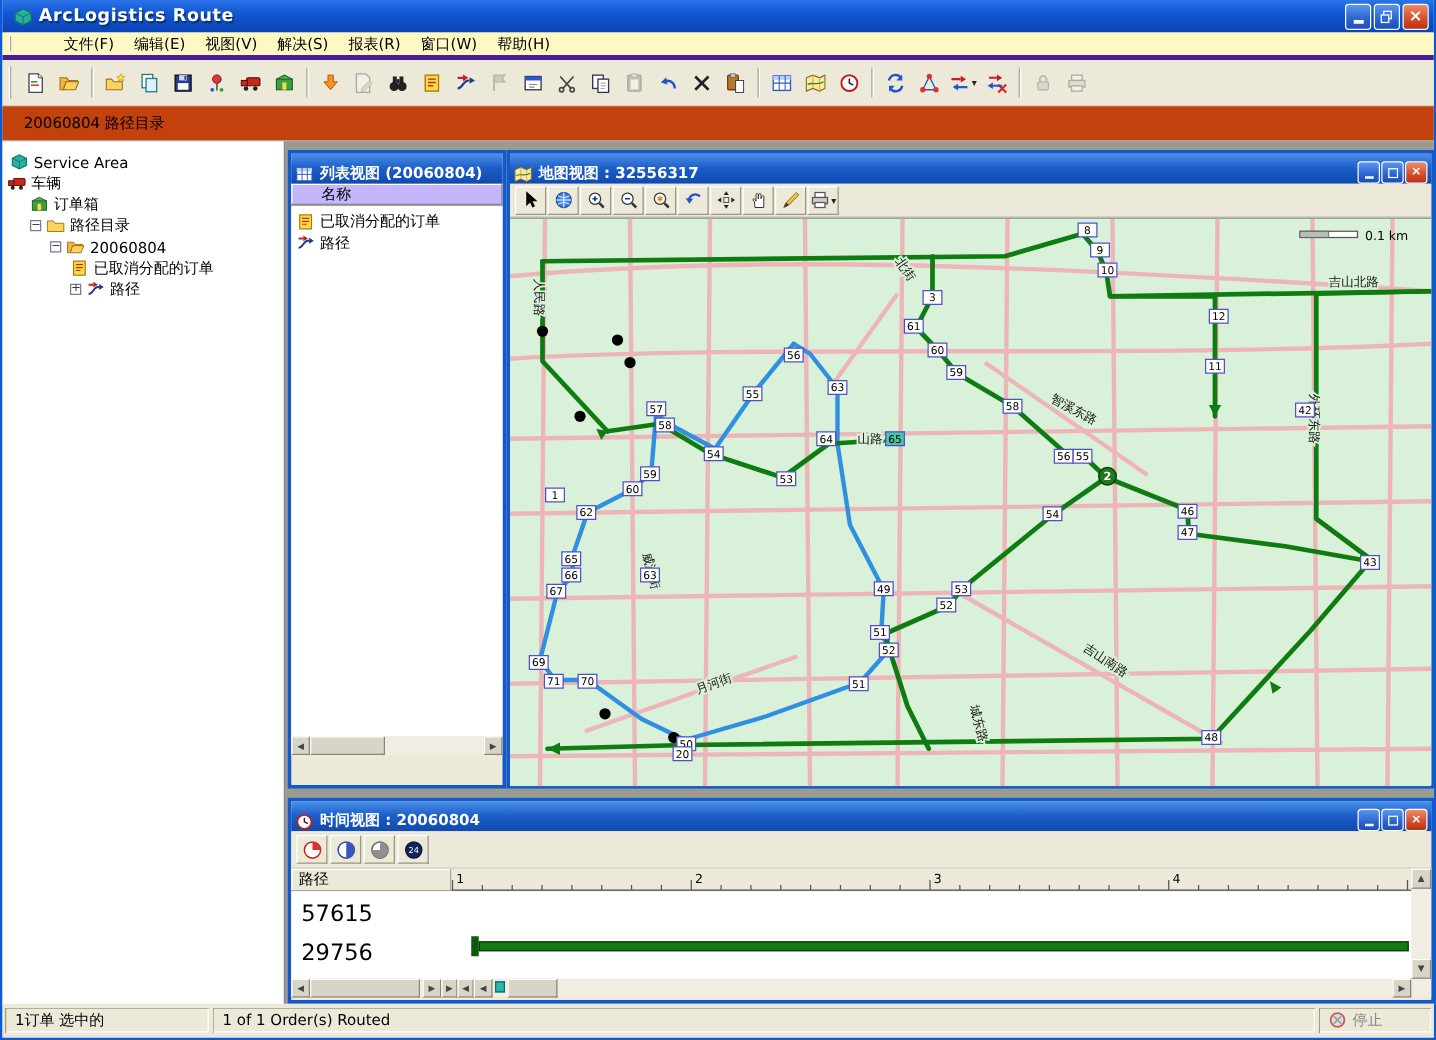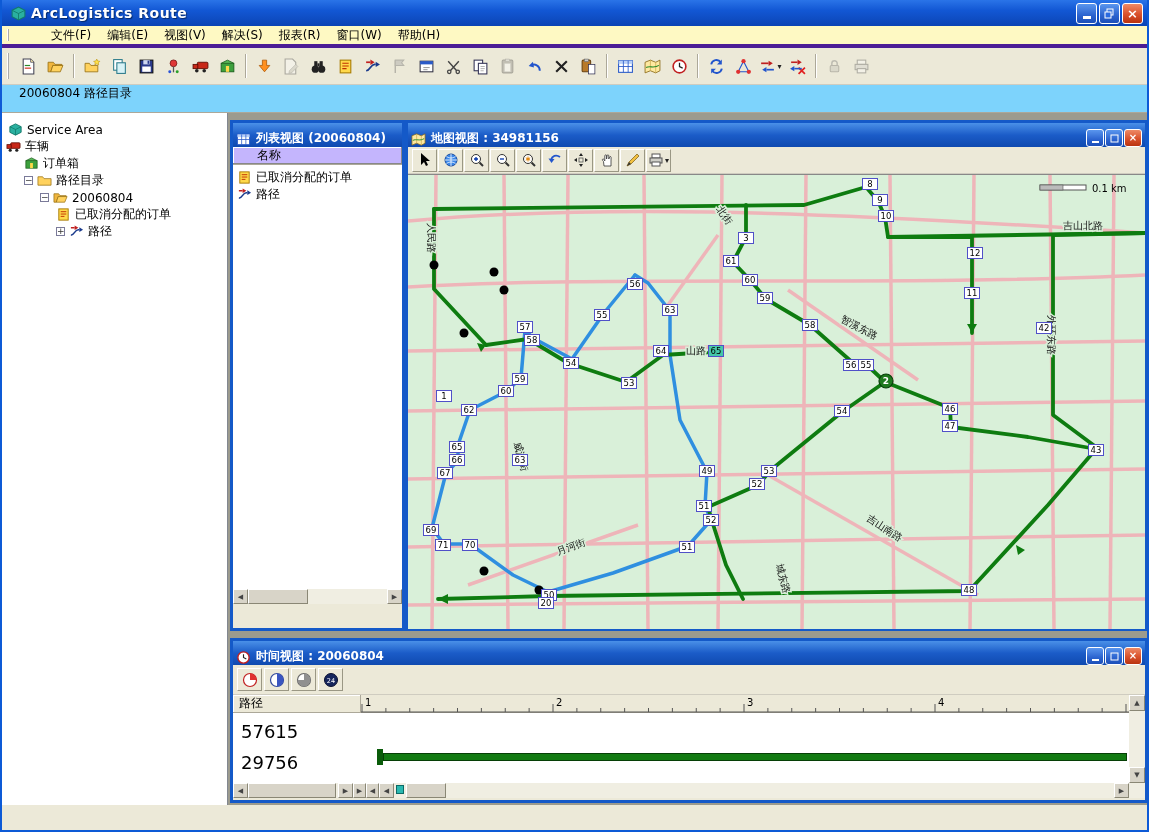--- a/index.html
+++ b/index.html
@@ -29,22 +29,22 @@
   .menu-item { padding:2px 8px; cursor:default; }
   .toolbar { position:absolute; left:0; top:48px; width:100%; height:37px; background:#ece9d8;
     display:flex; align-items:center; border-bottom:1px solid #cfccc0; padding-left:2px; }
   .tbtn { width:27px; height:26px; background:transparent; border:1px solid transparent;
     display:flex; align-items:center; justify-content:center; position:relative; }
   .tbtn .ic { width:17px; height:17px; }
   .tbtn.dis { opacity:.4; filter:grayscale(.95); }
   .tbsep { width:2px; height:24px; border-left:1px solid #aca899; border-right:1px solid #fff; margin:0 4px; }
   .caret { font-size:8px; margin-left:1px; color:#222; }
 
-  .pathbar { position:absolute; left:0; top:85px; width:100%; height:28px; background:#7dd3fc;
-    display:flex; padding-left:17px; border-bottom:1px solid #aca899; }
+  .pathbar { position:absolute; left:0; top:85px; width:100%; height:28px; background:#c2410c;
+    display:flex; align-items:center; padding-left:17px; border-bottom:1px solid #aca899; }
 
   
   .main { position:absolute; left:0; top:113px; width:100%; height:692px; background:#9c9b8e; }
   .treepanel { position:absolute; left:0; top:0; width:226px; height:100%; background:#fff;
     border-right:1px solid #828790; padding-top:8px; overflow:hidden; }
   .trow { display:flex; align-items:center; height:17px; white-space:nowrap; cursor:default; }
   .trow .ic { width:15px; height:15px; margin-right:4px; flex:0 0 auto; }
   .exp { width:9px; height:9px; border:1px solid #7a7a99; background:#fff; font-size:9px; line-height:7px;
     text-align:center; margin-right:4px; flex:0 0 auto; color:#333; }
 
@@ -600,21 +600,21 @@
           </span>
         <button class="sbtn">▶</button>
       </div>
     </div>
 
     <div class="win" style="left:403px;top:7px;width:743px;height:511px">
       <div class="wtitle">
         <svg class="ic">
             <use href="#i-mapicon"></use>
           </svg>
-        <span>地图视图 : 34981156</span>
+        <span>地图视图 : 32556317</span>
         <span class="winbtns">
           <button class="wbtn">
               <span class="minbar" style="margin-top:8px;width:7px;height:2px"></span>
             </button>
           <button class="wbtn">
             <svg width="9" height="9">
                 <rect x="1" y="1" width="7" height="7" fill="none" stroke="#fff"></rect>
               </svg>
           </button>
           <button class="wbtn close">×</button>
@@ -1056,14 +1056,29 @@
           <span class="teal-mark" style="left:2px;top:2px"></span>
           <span class="sthumb" style="left:12px;top:0;bottom:0;width:40px"></span>
         </span>
         <button class="sbtn">▶</button>
         <span style="flex:0 0 16px"></span>
       </div>
     </div>
 
   </div>
 
+  <div class="statusbar">
+    <span class="sb-panel sb-sel">
+        <span>1订单 选中的</span>
+      </span>
+    <span class="sb-panel sb-routed">
+        <span>1 of 1 Order(s) Routed</span>
+      </span>
+    <span class="sb-panel sb-stop">
+      <svg width="14" height="14">
+          <circle cx="7" cy="7" r="5.5" fill="#ddd" stroke="#c06060" stroke-width="1.5"></circle>
+          <path d="M4 4l6 6M10 4l-6 6" stroke="#999" stroke-width="1.3"></path>
+        </svg>
+      <span>停止</span>
+    </span>
+  </div>
 
 </div>
 
 </body></html>

